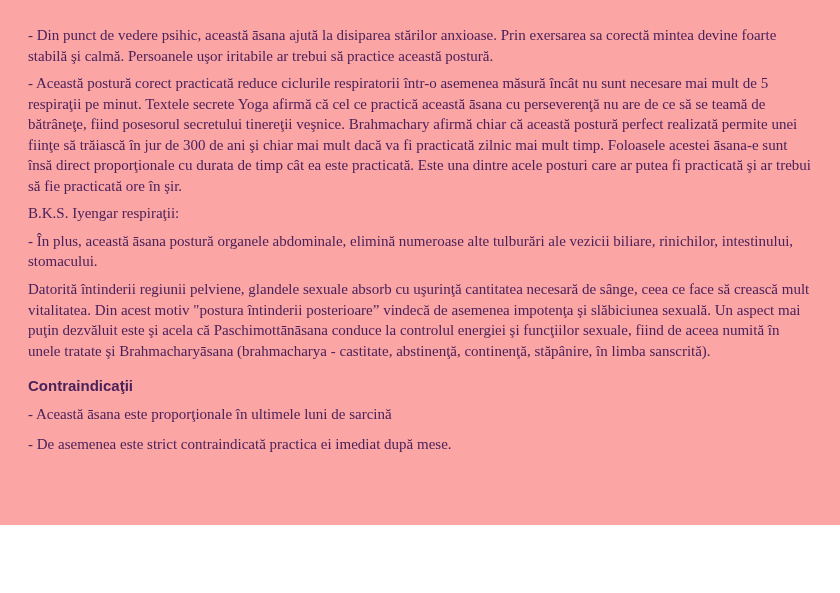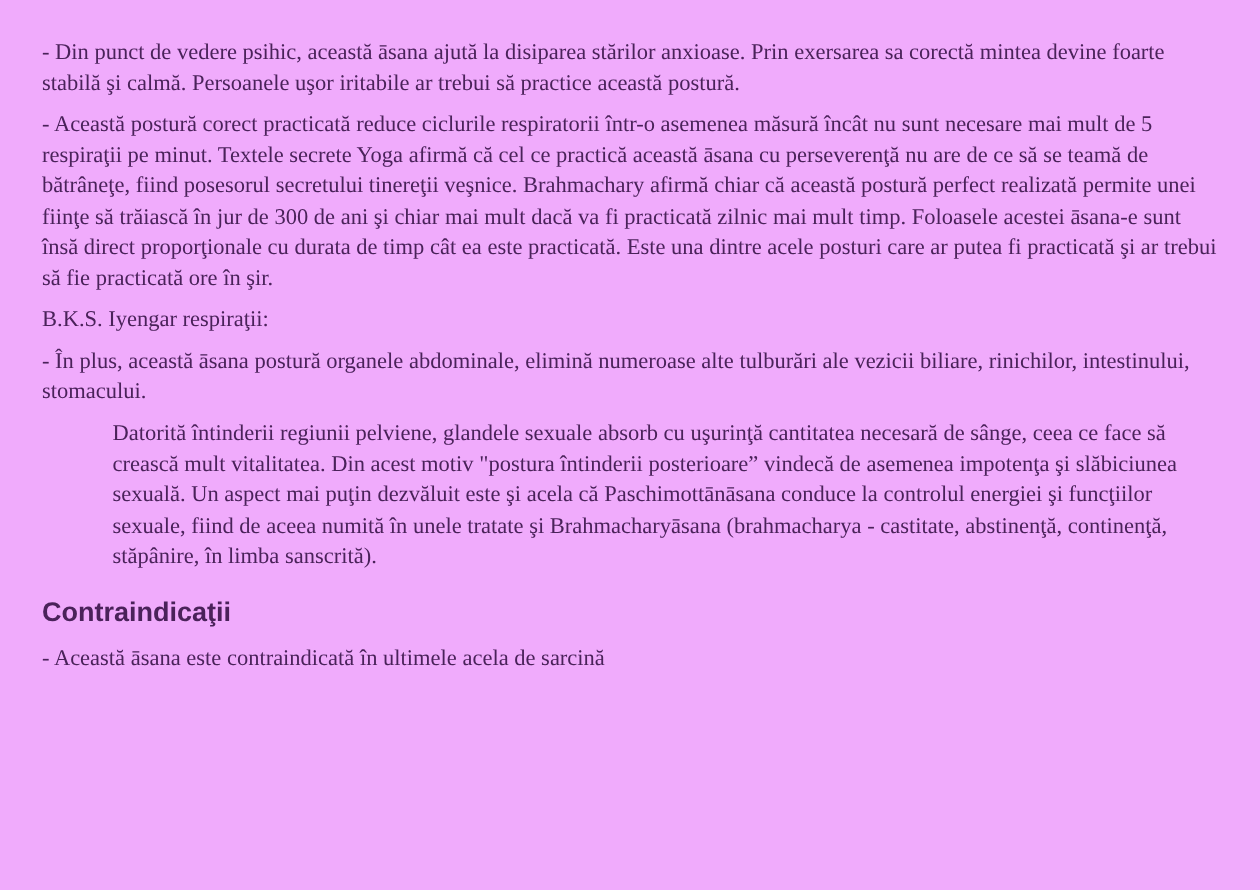--- a/index.html
+++ b/index.html
@@ -4,43 +4,42 @@
 <style>
   * { margin: 0; padding: 0; box-sizing: border-box; }
   html, body {
     width: 840px;
     height: 593px;
     background: #ffffff;
     overflow: hidden;
   }
   .page {
     width: 840px;
-    height: 593px;
+    height: 525px;
     padding: 25px 28px 0 28px;
-    background: #f0abfc;
+    background: #fca5a5;
   }
   .doc-content {
     max-width: 784px;
     color: #4a225a;
   }
   .doc-content p {
     font-family: "Liberation Serif", "DejaVu Serif", serif;
     font-size: 15px;
     line-height: 1.37;
     color: #4a225a;
     margin: 0 0 7px 0;
     text-align: left;
   }
   .doc-content p.spaced {
     margin-bottom: 8px;
-    margin-left: 47px;
   }
   h2.contra-heading {
     font-family: "Liberation Sans", "DejaVu Sans", sans-serif;
-    font-size: 18px;
+    font-size: 15px;
     font-weight: 700;
     color: #4a225a;
     margin: 16px 0 10px 0;
   }
   .contra-item {
     margin-bottom: 9px !important;
   }
 </style>
 </head>
 <body>
@@ -54,17 +53,18 @@
     <p>- Această postură corect practicată reduce ciclurile respiratorii într-o asemenea măsură încât nu sunt necesare mai mult de 5 respiraţii pe minut. Textele secrete Yoga afirmă că cel ce practică această āsana cu perseverenţă nu are de ce să se teamă de bătrâneţe, fiind posesorul secretului tinereţii veşnice. Brahmachary afirmă chiar că această postură perfect realizată permite unei fiinţe să trăiască în jur de 300 de ani şi chiar mai mult dacă va fi practicată zilnic mai mult timp. Foloasele acestei āsana-e sunt însă direct proporţionale cu durata de timp cât ea este practicată. Este una dintre acele posturi care ar putea fi practicată şi ar trebui să fie practicată ore în şir.</p>
 
     <p>B.K.S. Iyengar respiraţii:</p>
 
     <p>- În plus, această āsana postură organele abdominale, elimină numeroase alte tulburări ale vezicii biliare, rinichilor, intestinului, stomacului.</p>
 
     <p class="spaced">Datorită întinderii regiunii pelviene, glandele sexuale absorb cu uşurinţă cantitatea necesară de sânge, ceea ce face să crească mult vitalitatea. Din acest motiv "postura întinderii posterioare” vindecă de asemenea impotenţa şi slăbiciunea sexuală. Un aspect mai puţin dezvăluit este şi acela că Paschimottānāsana conduce la controlul energiei şi funcţiilor sexuale, fiind de aceea numită în unele tratate şi Brahmacharyāsana (brahmacharya - castitate, abstinenţă, continenţă, stăpânire, în limba sanscrită).</p>
 
     <h2 class="contra-heading">Contraindicaţii</h2>
 
-    <p class="contra-item">- Această āsana este contraindicată în ultimele acela de sarcină</p>
+    <p class="contra-item">- Această āsana este proporţionale în ultimele luni de sarcină</p>
 
+    <p class="contra-item">- De asemenea este strict contraindicată practica ei imediat după mese.</p>
 
   </div>
 </div>
 
 </body></html>

